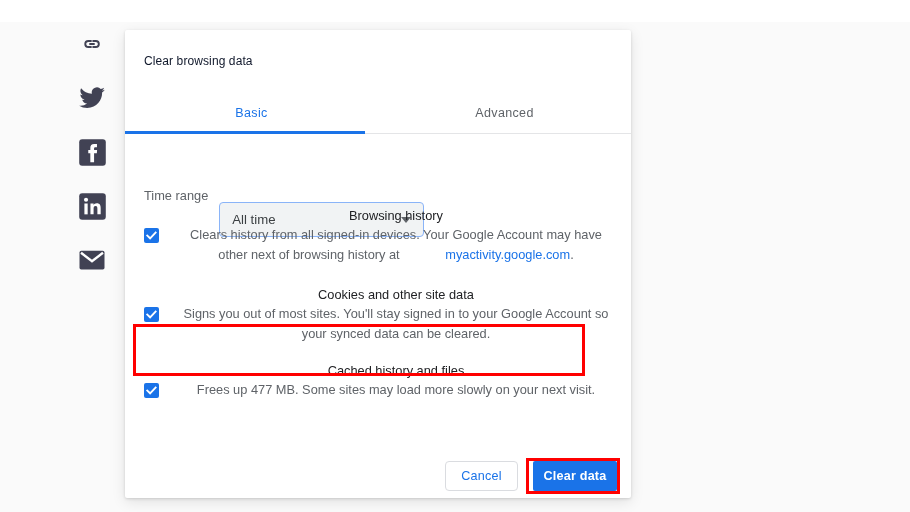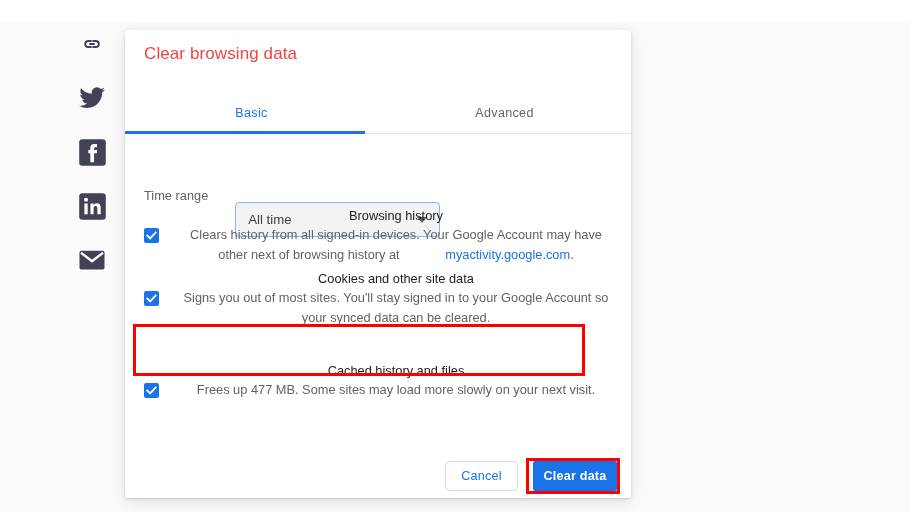--- a/index.html
+++ b/index.html
@@ -60,23 +60,23 @@
     width: 506px;
     height: 468px;
     background: #ffffff;
     box-shadow: 0 1px 3px rgba(0,0,0,0.14), 0 4px 14px rgba(0,0,0,0.10);
     border-radius: 2px;
   }
 
   #dialog-title {
     position: absolute;
     left: 19px;
-    top: 14px;
-    font-size: 17px;
-    color: #ef4444;
+    top: 24px;
+    font-size: 12px;
+    color: #0f172a;
     letter-spacing: 0.1px;
   }
 
   
   #tabs {
     position: absolute;
     left: 0;
     top: 74px;
     width: 506px;
     height: 30px;
@@ -114,21 +114,21 @@
   #timerange-row {
     position: absolute;
     left: 19px;
     top: 124px;
     display: flex;
     align-items: center;
   }
   #timerange-label {
     font-size: 12.8px;
     color: #5f6368;
-    margin-right: 27px;
+    margin-right: 11px;
   }
   #timerange-select {
     position: relative;
     width: 203px;
     height: 33px;
     border: 1px solid #8ab4f8;
     border-radius: 4px;
     background: #f1f3f4;
     display: flex;
     align-items: center;
@@ -154,21 +154,21 @@
   
   .option-row {
     position: absolute;
     left: 19px;
     width: 468px;
     display: flex;
     align-items: flex-start;
     text-align: center;
   }
   #option-0 { top: 175px; }
-  #option-1 { top: 238px; }
+  #option-1 { top: 254px; }
   #option-2 { top: 330px; }
 
   .cb-wrap {
     width: 36px;
     flex: 0 0 36px;
     display: flex;
     align-items: flex-start;
     justify-content: flex-start;
     padding-top: 23px;
     cursor: pointer;

